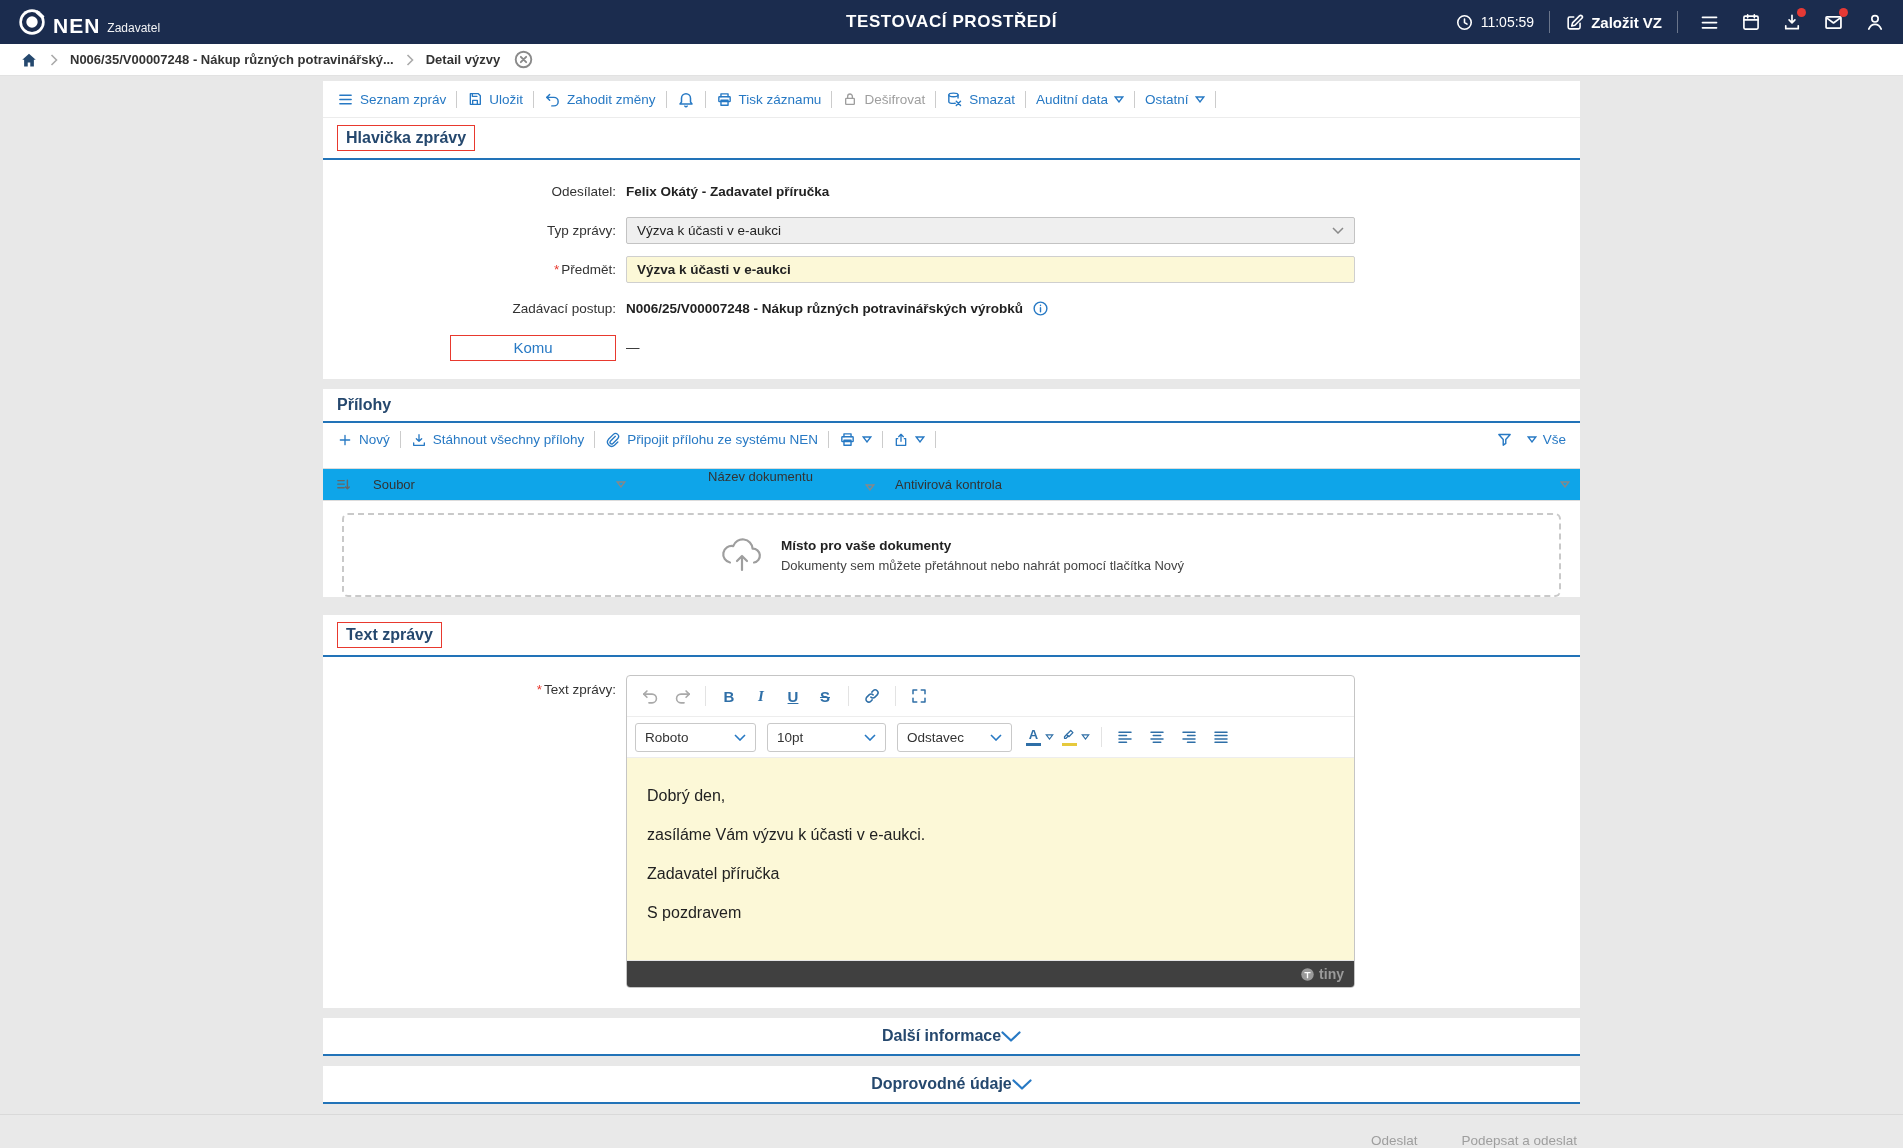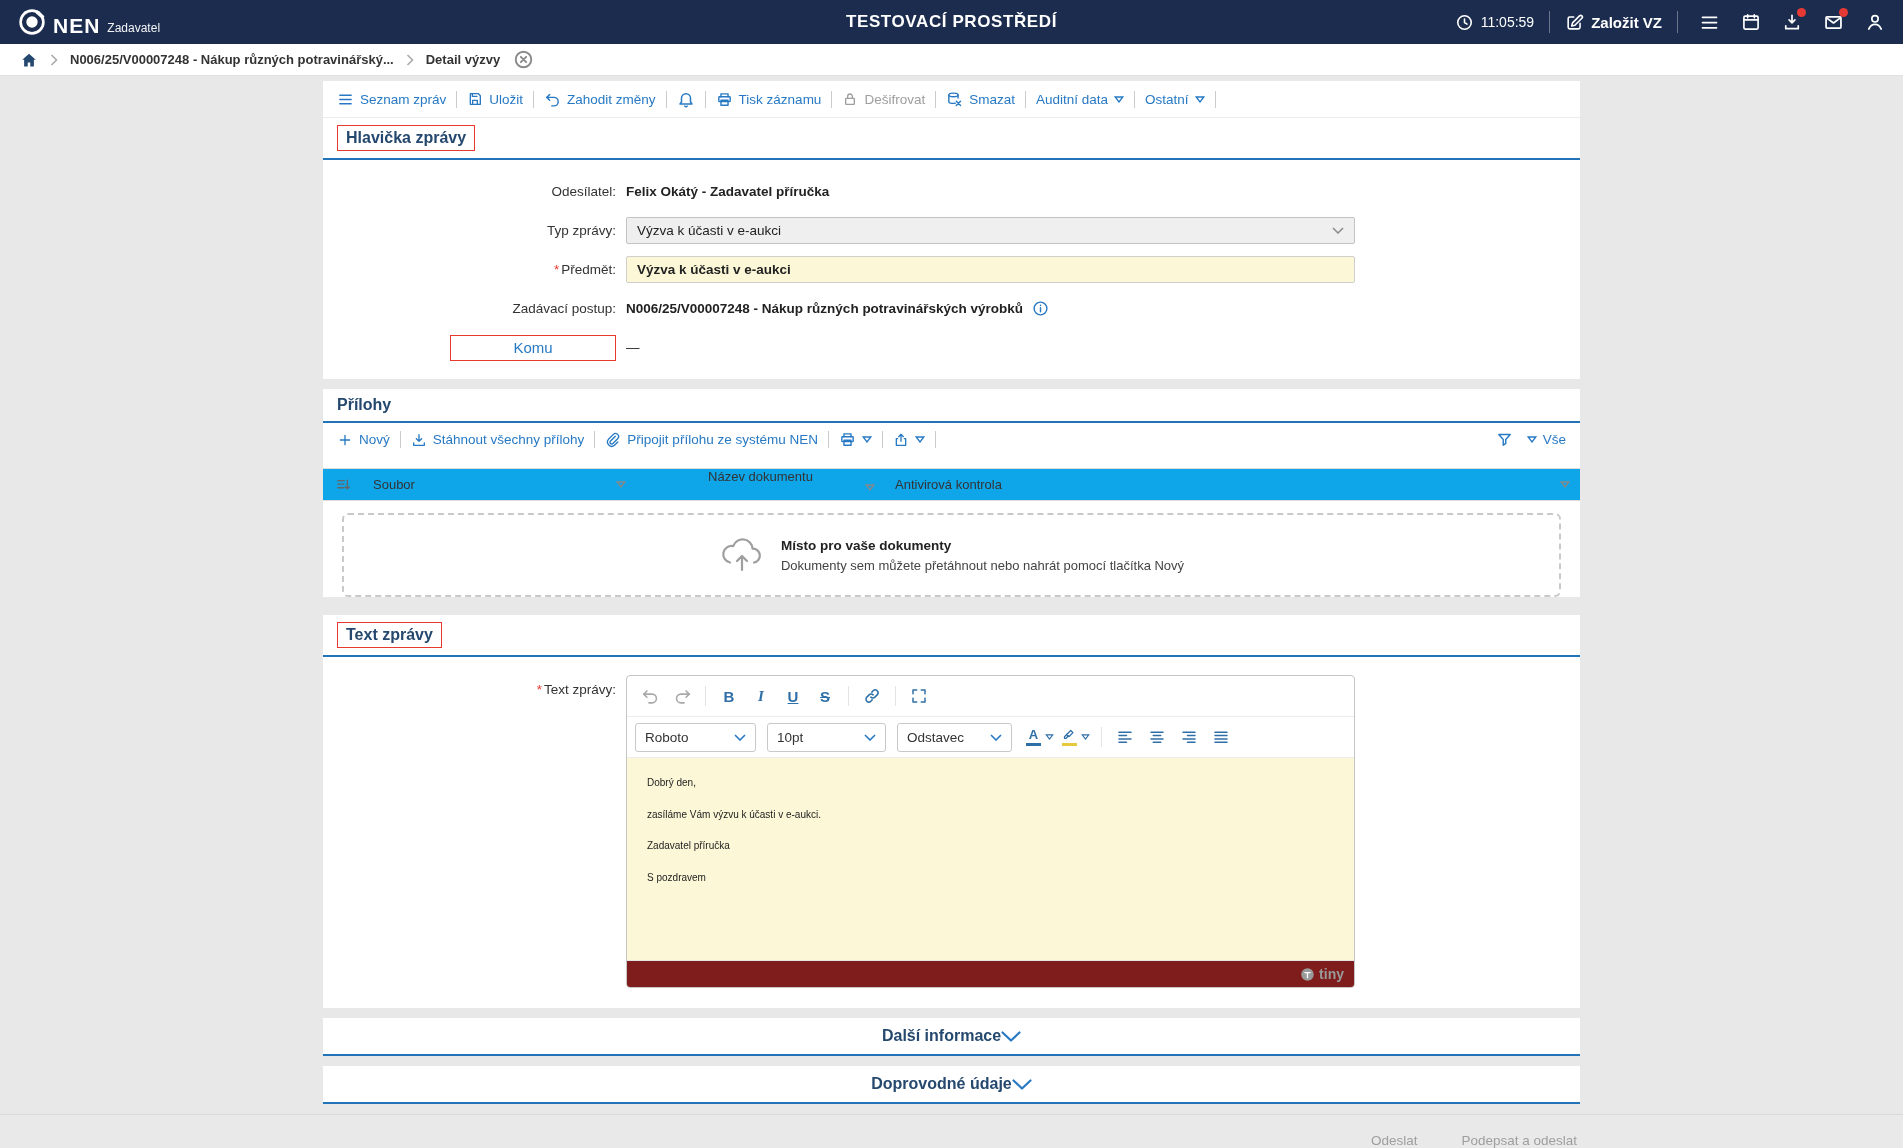--- a/index.html
+++ b/index.html
@@ -92,23 +92,23 @@
   .glyph.u { text-decoration: underline; }
   .glyph.s { text-decoration: line-through; }
   .glyph.a { font-size: 13px; }
   .ed-select { height: 29px; border: 1px solid #c9c9c9; border-radius: 3px; display: flex; align-items: center; justify-content: space-between; padding: 0 9px; font-size: 13.5px; color: #333; margin-right: 9px; cursor: pointer; background: #fff; }
   .ed-select .sel-chevron { color: #2779c4; margin-left: 8px; }
   .w-font { width: 121px; } .w-size { width: 119px; } .w-fmt { width: 115px; }
   .color-stack { display: flex; flex-direction: column; align-items: center; gap: 2px; }
   .cbar { width: 15px; height: 3px; background: #2f6fa7; }
   .cbar.yellow { background: #e6c93c; }
   .tri.small { stroke: #2f6fa7; }
-  .ed-content { background: #fcf8d7; height: 202px; padding: 19px 20px; font-size: 10px; color: #222; cursor: text; overflow: hidden; }
+  .ed-content { background: #fcf8d7; height: 202px; padding: 28px 20px; font-size: 16px; color: #222; cursor: text; overflow: hidden; }
   .ed-content p { margin: 0 0 19px; line-height: 1.25; }
-  .ed-status { height: 27px; display: flex; align-items: center; justify-content: flex-end; padding: 0 10px; border-top: 1px solid #e5e5e5; color: #9a9a9a; background: #7f1d1d; }
+  .ed-status { height: 27px; display: flex; align-items: center; justify-content: flex-end; padding: 0 10px; border-top: 1px solid #e5e5e5; color: #9a9a9a; background: #404040; }
   .tiny-logo { display: flex; align-items: center; gap: 4px; font-size: 14px; font-weight: bold; cursor: pointer; }
 
   
   .collapse-head { display: flex; align-items: center; justify-content: center; padding: 7px 16px; border-bottom: 2px solid #2273b8; cursor: pointer; min-height: 38px; }
   .collapse-head .chev { color: #2779c4; stroke-width: 2.2; }
 
   
   .footer { height: 34px; background: #e9e9e9; border-top: 1px solid #d9d9d9; display: flex; align-items: flex-end; justify-content: flex-end; gap: 44px; padding-right: 326px; font-size: 13.5px; color: #9e9e9e; flex-shrink: 0; }
   .footer-btn { cursor: pointer; }
 </style>
@@ -183,21 +183,21 @@
 
 <nav class="breadcrumb">
   <span class="bc-home">
     <svg width="18" height="18" viewBox="0 0 24 24">
         <path d="M12 3.5 3 11.5h2.5V20.5h4.8v-5.2h3.4v5.2H18.5V11.5H21z" fill="currentColor"></path>
       </svg>
   </span>
   <svg class="bc-chevron" width="8" height="12" viewBox="0 0 8 12">
       <path d="M1.5 1 6.5 6 1.5 11" fill="none" stroke="currentColor" stroke-width="1.6"></path>
     </svg>
-  <span class="bc-item">N006/25/V00007248 - Nákup různých potravinářský...</span>
+  <span class="bc-item">N006/35/V00007248 - Nákup různých potravinářský...</span>
   <svg class="bc-chevron" width="8" height="12" viewBox="0 0 8 12">
       <path d="M1.5 1 6.5 6 1.5 11" fill="none" stroke="currentColor" stroke-width="1.6"></path>
     </svg>
   <span class="bc-item">Detail výzvy</span>
   <span class="bc-close">
     <svg class="icon" width="19" height="19" viewBox="0 0 20 20" stroke-width="1.6">
         <circle cx="10" cy="10" r="8.2"></circle>
         <path d="M7.2 7.2l5.6 5.6M12.8 7.2l-5.6 5.6"></path>
       </svg>
   </span>

